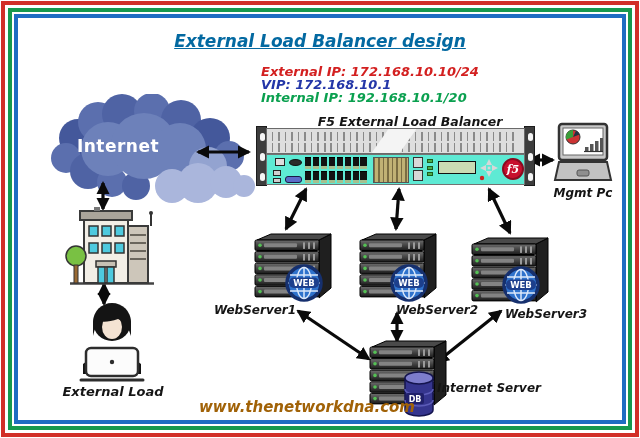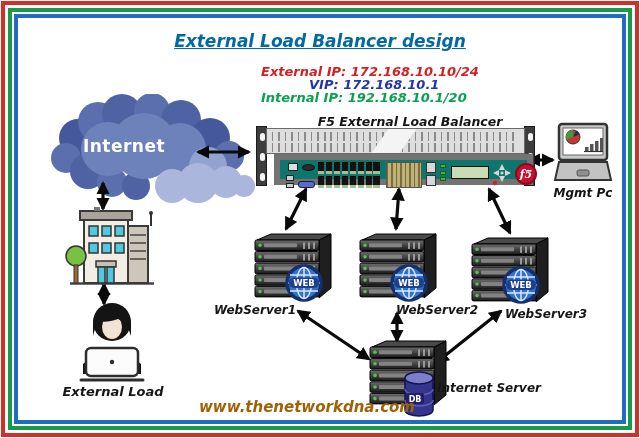--- a/index.html
+++ b/index.html
@@ -13,49 +13,49 @@
   .frame.green { inset:8px;  border:4px solid #17994e; }
   .frame.blue  { inset:14px; border:4px solid #1f6dc2; }
 
   
   .title { position:absolute; left:160px; top:31px; width:320px; text-align:center;
            font-size:17px; font-weight:bold; font-style:italic; color:#0369a1;
            text-decoration:underline; z-index:4; }
   .ipblock { position:absolute; left:261px; top:65px; z-index:4;
              font-size:13px; font-weight:bold; font-style:italic; line-height:13px; }
   .ip-red   { color:#d32020; }
-  .ip-blue  { color:#2336a8;margin-left:48px; }
+  .ip-blue  { color:#2336a8; }
   .ip-green { color:#0aa04f; }
 
   
   .lbl { position:absolute; font-weight:bold; font-style:italic; color:#151515;
          font-size:12px; z-index:5; white-space:nowrap; }
   .lbl.center { text-align:center; }
-  .internet-lbl { position:absolute; left:82px; top:136px; width:84px; text-align:center;
+  .internet-lbl { position:absolute; left:76px; top:136px; width:84px; text-align:center;
                   color:#fff; font-weight:bold; font-size:17px; z-index:4; letter-spacing:0.5px; }
   .footer { position:absolute; left:197px; top:398px; width:220px; text-align:center;
             font-size:15px; font-weight:bold; font-style:italic; color:#a16207; z-index:5; }
 
   
   .art { position:absolute; z-index:3; }
   #arrows { position:absolute; inset:0; z-index:2; }
 
   
   .f5-ear { position:absolute; width:11px; height:60px; top:126px; background:#3d3d3d;
             border:1px solid #1c1c1c; z-index:3; }
   .f5-ear .hole { position:absolute; left:2.5px; width:5px; height:8px; background:#f5f5f5;
                   border-radius:2.5px; }
   .f5-top { position:absolute; left:266px; top:128px; width:259px; height:26px;
             background:#dedede; border:1px solid #6a6a6a; overflow:hidden; z-index:3; }
   .f5-top .vent { position:absolute; left:5px; right:5px; height:9px;
                   background:repeating-linear-gradient(90deg,#8a8a8a 0 1.5px,transparent 1.5px 6.5px); }
   .f5-top .stripe { position:absolute; top:-2px; bottom:-2px; left:44%; width:11%;
                     background:#f4f4f4; transform:skewX(-35deg); }
   .f5-bottom { position:absolute; left:266px; top:154px; width:259px; height:31px;
-               background:#0f766e; border:6px solid #737373; z-index:3;margin-left:8px; }
+               background:#5eead4; border:1px solid #737373; z-index:3; }
   .f5-bottom .mport1 { position:absolute; left:8px; top:3px; width:10px; height:8px; background:#ddd; border:1px solid #222; }
   .f5-bottom .moval  { position:absolute; left:22px; top:4px; width:13px; height:7px; background:#2b2b2b; border-radius:50%; border:1px solid #111; }
   .f5-bottom .msq1 { position:absolute; left:6px; top:15px; width:8px; height:6px; background:#cfcfcf; border:1px solid #222; }
   .f5-bottom .msq2 { position:absolute; left:6px; top:23px; width:8px; height:5px; background:#cfcfcf; border:1px solid #222; }
   .f5-bottom .vga  { position:absolute; left:18px; top:21px; width:17px; height:7px; background:#5b6cc8; border:1px solid #1a1a44; border-radius:3px; }
   .rjblock { position:absolute; left:37px; top:2px; width:66px; height:26px;
              display:flex; flex-wrap:wrap; align-content:space-between; }
   .rj { width:6.6px; height:12px; margin:0 0.7px; background:#121212;
         border-bottom:3px solid #a6bf8e; border-top:1px solid #000; }
   .sfp { position:absolute; left:106px; top:2px; width:36px; height:26px; background:#c0b174;

